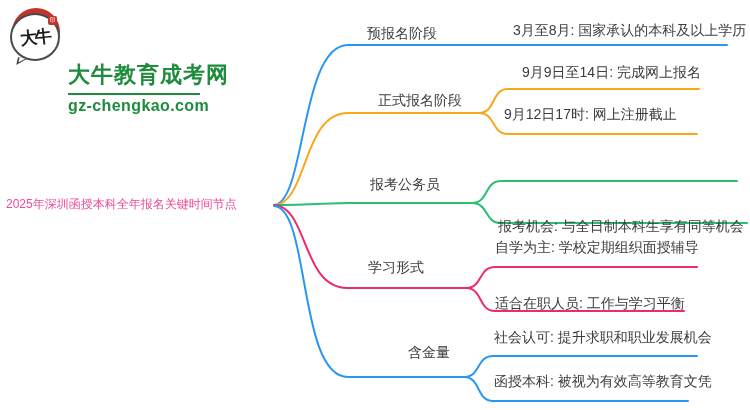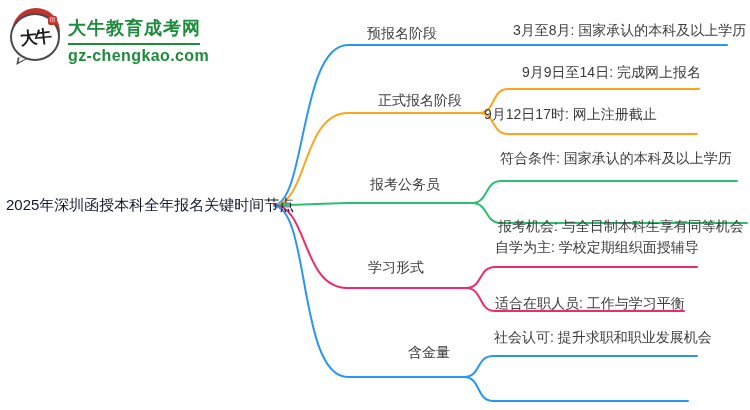--- a/index.html
+++ b/index.html
@@ -16,26 +16,26 @@
     background:#fff;border:2px solid #4a4a4a;box-sizing:border-box;
     display:flex;align-items:center;justify-content:center;}
   .logo-cn{font-size:17px;font-weight:bold;color:#1c1c1c;transform:rotate(-6deg);letter-spacing:-2px;}
   .logo-seal{position:absolute;top:8px;right:5px;width:9px;height:9px;background:#c2332b;
     border-radius:2px;color:#fff;font-size:6px;line-height:9px;text-align:center;overflow:hidden;}
   .logo-tail{position:absolute;left:7px;bottom:-2px;width:0;height:0;
     border-left:9px solid #4a4a4a;border-bottom:8px solid transparent;transform:rotate(12deg);}
   .logo-tail-fill{position:absolute;left:9px;bottom:1px;width:0;height:0;
     border-left:6px solid #fff;border-bottom:5px solid transparent;transform:rotate(12deg);z-index:2;}
   .logo-text{display:flex;flex-direction:column;padding-top:8px;}
-  .site-name{font-size:18px;font-weight:bold;letter-spacing:1px;}
+  .site-name{font-size:22px;font-weight:bold;letter-spacing:1px;margin-top:44px;}
   .logo-divider{height:2px;margin:3px 0 2px 0;width:132px;}
   .site-domain{font-size:16px;font-weight:bold;letter-spacing:0.4px;}
 
   
-  .root{position:absolute;left:6px;top:196px;width:266px;font-size:15px;color:#0f172a;
+  .root{position:absolute;left:6px;top:196px;width:266px;font-size:12px;color:#ec4899;
         white-space:nowrap;letter-spacing:0px;}
   .node{position:absolute;font-size:14px;color:#3c3c3c;white-space:nowrap;line-height:1.25;}
 </style>
 </head>
 <body>
 
 <div class="stage">
 
   <svg class="lines" width="750" height="410" viewBox="0 0 750 410">
     <g fill="none" stroke-width="2" stroke-linecap="round">
@@ -80,19 +80,19 @@
   <div class="root">2025年深圳函授本科全年报名关键时间节点</div>
 
   <div class="node" style="left:367px;top:25px;text-align:center;">预报名阶段</div>
   <div class="node" style="left:378px;top:92px;">正式报名阶段</div>
   <div class="node" style="left:370px;top:176px;">报考公务员</div>
   <div class="node" style="left:368px;top:259px;">学习形式</div>
   <div class="node" style="left:368px;top:344px;margin-left:40px;">含金量</div>
 
   <div class="node" style="left:513px;top:22px;">3月至8月: 国家承认的本科及以上学历</div>
   <div class="node" style="left:522px;top:64px;">9月9日至14日: 完成网上报名</div>
-  <div class="node" style="left:484px;top:106px;text-align:center;">9月12日17时: 网上注册截止</div>
-  <div class="node" style="left:500px;top:150px;">符合条件: 国家承认的本科及以上学历</div>
+  <div class="node" style="left:504px;top:106px;text-align:center;">9月12日17时: 网上注册截止</div>
   <div class="node" style="left:498px;top:194px;margin-top:24px;">报考机会: 与全日制本科生享有同等机会</div>
   <div class="node" style="left:495px;top:239px;">自学为主: 学校定期组织面授辅导</div>
   <div class="node" style="left:495px;top:283px;margin-top:12px;">适合在职人员: 工作与学习平衡</div>
   <div class="node" style="left:494px;top:329px;">社会认可: 提升求职和职业发展机会</div>
+  <div class="node" style="left:494px;top:373px;">函授本科: 被视为有效高等教育文凭</div>
 </div>
 
 </body></html>

